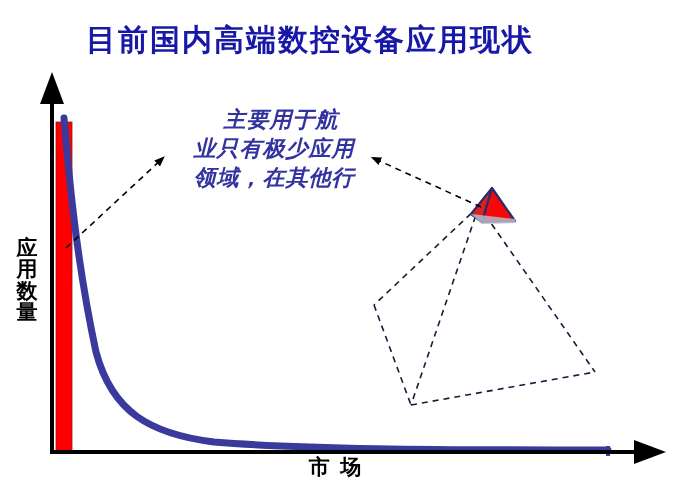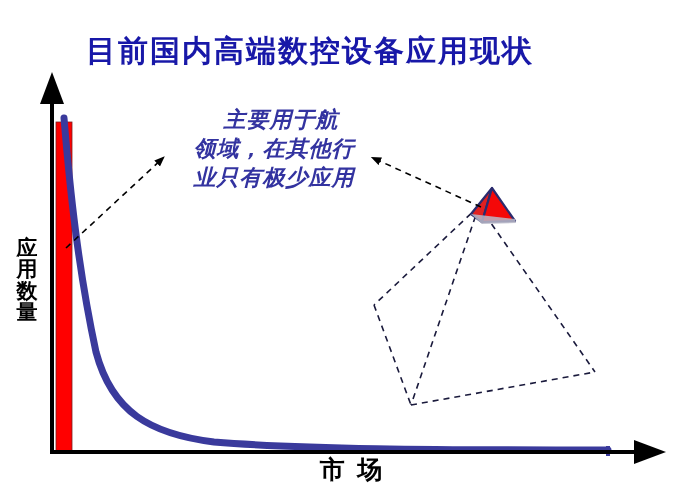--- a/index.html
+++ b/index.html
@@ -22,21 +22,20 @@
     left: 0;
     top: 20px;
     width: 620px;
     text-align: center;
     font-family: "Liberation Sans", sans-serif;
     font-size: 30px;
     font-weight: bold;
     color: #1818A8;
     letter-spacing: 2px;
     white-space: nowrap;
-    margin-top: 11px;
   }
 
   
   #figure {
     position: absolute;
     left: 0;
     top: 0;
     width: 673px;
     height: 497px;
   }
@@ -52,26 +51,26 @@
     font-size: 21px;
     font-weight: bold;
     color: #000000;
     line-height: 1.02;
     letter-spacing: 0px;
   }
   .ylabel span { display: block; }
 
   .xlabel {
     position: absolute;
-    left: 281px;
+    left: 265px;
     top: 453px;
     width: 140px;
     text-align: center;
     font-family: "Liberation Serif", serif;
-    font-size: 25px;
+    font-size: 21px;
     font-weight: bold;
     color: #000000;
     white-space: pre;
   }
 
   
   .annotation {
     position: absolute;
     left: 168px;
     top: 105px;
@@ -141,17 +140,17 @@
     <span>应</span>
     <span>用</span>
     <span>数</span>
     <span>量</span>
   </div>
 
   <div class="xlabel">市  场</div>
 
   <div class="annotation">
     <span class="ln">主要用于航</span>
+    <span class="ln">业只有极少应用</span>
     <span class="ln">领域，在其他行</span>
-    <span class="ln">业只有极少应用</span>
   </div>
 
 </div>
 
 </body></html>

